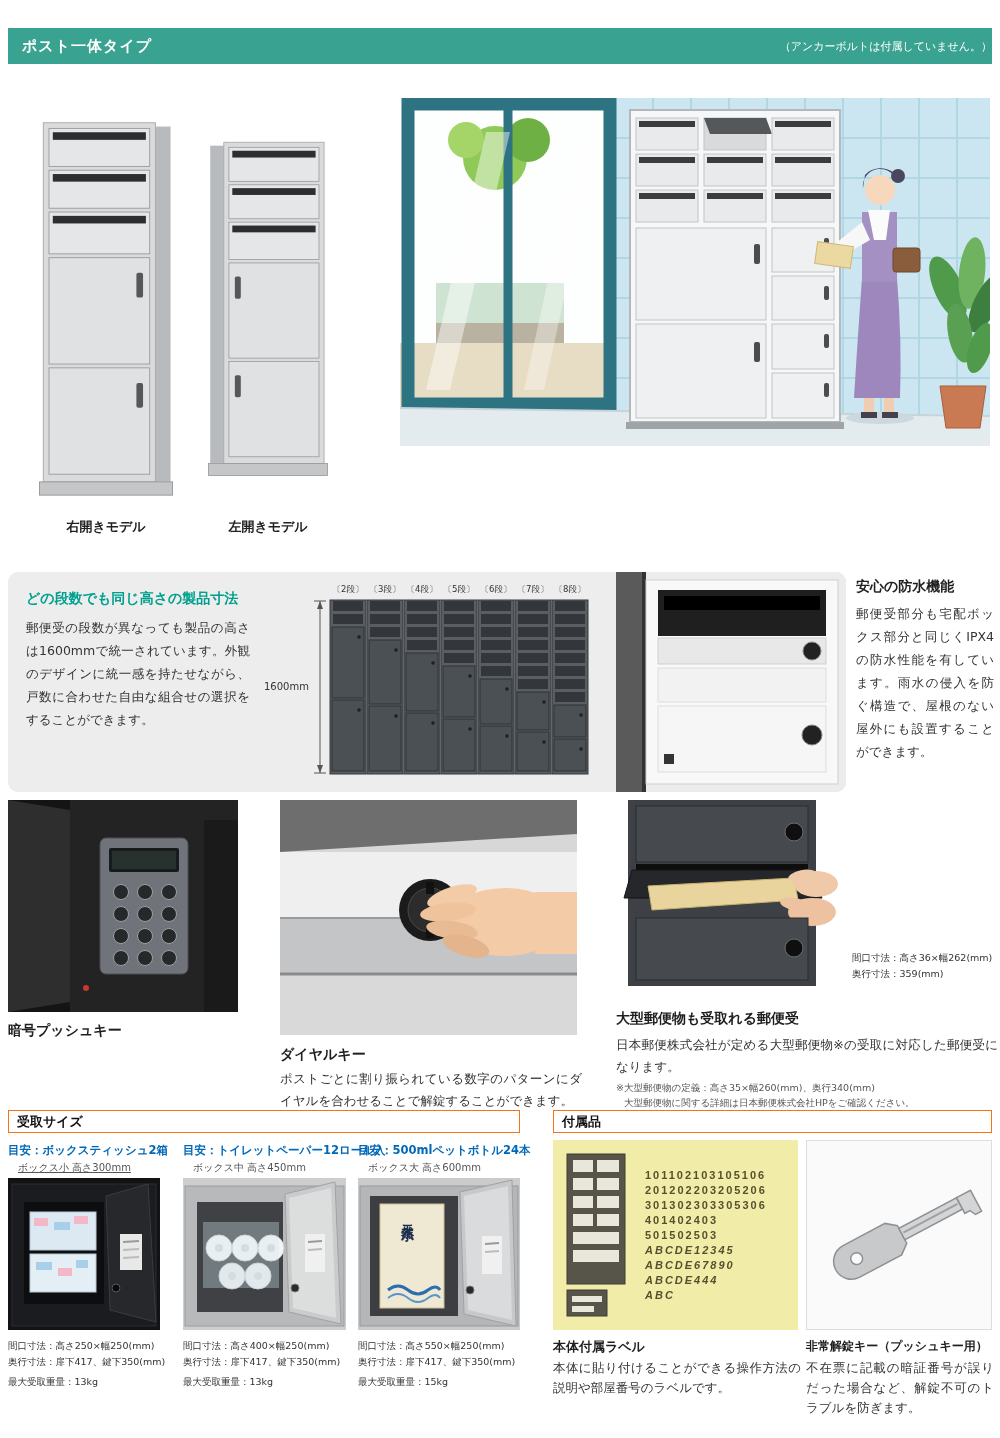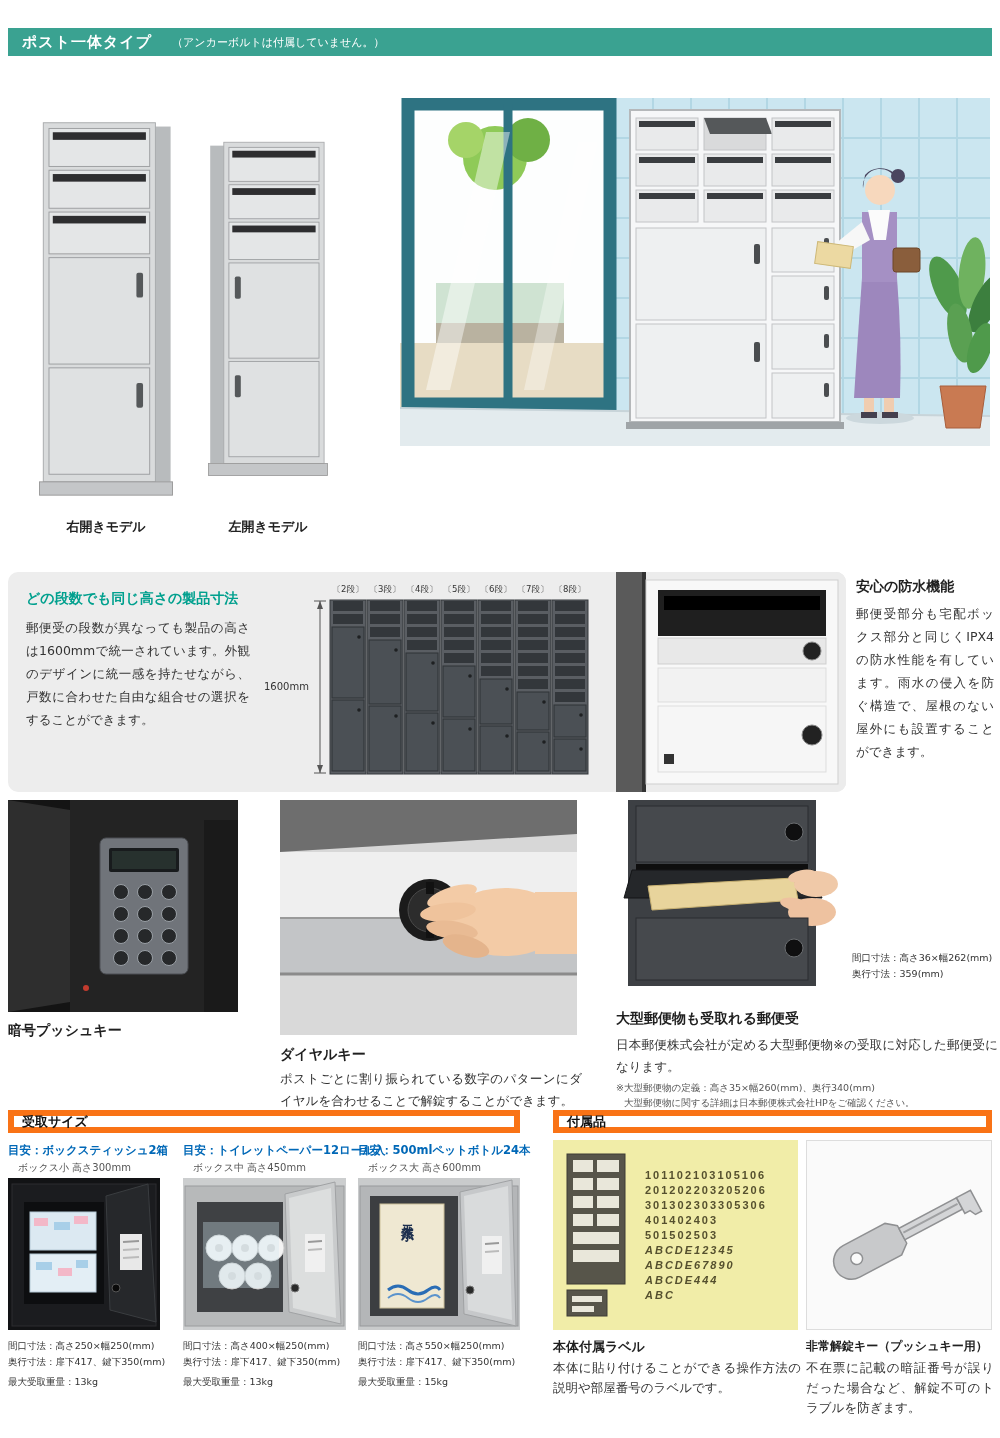--- a/index.html
+++ b/index.html
@@ -3,42 +3,42 @@
 <meta charset="utf-8">
 <style>
   * { margin:0; padding:0; box-sizing:border-box; }
   html,body { background:#fff; }
   body { font-family:"DejaVu Sans","Liberation Sans",sans-serif; color:#333; }
   .page { position:relative; width:1000px; height:1438px; background:#ffffff; overflow:hidden; }
   .abs { position:absolute; }
   .photo { position:absolute; overflow:hidden; }
   .photo svg { display:block; width:100%; height:100%; }
 
-  .header-bar { left:8px; top:28px; width:984px; height:28px; background:#3AA291;
-    display:flex; align-items:center; padding-left:14px; }
+  .header-bar { left:8px; top:28px; width:984px; height:36px; background:#3AA291;
+    display:flex; align-items:center; padding-left:14px;justify-content:space-between; }
   .header-title { color:#fff; font-weight:bold; font-size:15px; letter-spacing:1px; }
   .header-note { color:#fff; font-size:11px; margin-left:20px; }
 
   .model-label { font-weight:bold; font-size:13px; color:#222; text-align:center; }
 
   .body-text { font-size:14px; line-height:26px; color:#333; text-align:justify; }
   .body-text-sm { font-size:12.5px; line-height:22px; color:#333; text-align:justify; }
 
   .gray-box { left:8px; top:572px; width:838px; height:220px; background:#ededed; border-radius:10px; }
 
   .green-head { color:#00A08E; font-weight:bold; font-size:14px; white-space:nowrap; }
   .black-head { color:#1f1f1f; font-weight:bold; font-size:14px; white-space:nowrap; }
   .blue-head { color:#0068B7; font-weight:bold; font-size:11.5px; white-space:nowrap; }
   .sub-gray { color:#555; font-size:10px; white-space:nowrap; }
 
   .note-text { font-size:9.5px; line-height:15px; color:#555; }
   .spec-text { font-size:9.5px; line-height:16px; color:#333; white-space:nowrap; }
   .dim-text { font-size:9.5px; line-height:16px; color:#333; white-space:nowrap; }
 
-  .sec-title-box { position:absolute; border:6px solid #f97316; background:#fff; height:23px;
+  .sec-title-box { position:absolute; border:1px solid #f97316; background:#fff; height:23px;
     display:flex; align-items:center; padding-left:8px; font-weight:bold; font-size:13px; color:#111; }
 
   .vertical-label { position:absolute; writing-mode:vertical-rl; font-weight:bold;
     font-size:13px; color:#1c2f4e; letter-spacing:2px; }
 
   .label-rows { position:absolute; left:92px; top:28px; font-family:Liberation Sans, sans-serif;
     font-size:11px; line-height:15px; color:#55502e; font-weight:bold; letter-spacing:2px; }
 </style>
 </head>
 <body>
@@ -404,21 +404,21 @@
   <div class="abs black-head" style="left:616px; top:1010px;">大型郵便物も受取れる郵便受</div>
   <div class="abs body-text-sm" style="left:616px; top:1034px; width:382px;">日本郵便株式会社が定める大型郵便物※の受取に対応した郵便受になります。</div>
   <div class="abs note-text" style="left:616px; top:1080px; width:382px;">※大型郵便物の定義：高さ35×幅260(mm)、奥行340(mm)</div>
   <div class="abs note-text" style="left:624px; top:1095px; width:382px;">大型郵便物に関する詳細は日本郵便株式会社HPをご確認ください。</div>
 
   <div class="sec-title-box" style="left:8px; top:1110px; width:512px;">
     <span>受取サイズ</span>
   </div>
 
   <div class="abs blue-head" style="left:8px; top:1143px;">目安：ボックスティッシュ2箱</div>
-  <div class="abs sub-gray" style="left:18px; top:1161px;">ボックス小 高さ300mm</div>
+  <div class="abs sub-gray" style="left:18px; top:1161px;text-decoration:underline;">ボックス小 高さ300mm</div>
   <div class="photo" style="left:8px; top:1178px; width:152px; height:152px;">
     <svg viewBox="0 0 152 152">
       <rect width="152" height="152" fill="#121315"></rect>
       <rect x="4" y="6" width="144" height="142" fill="#1b1c1f" stroke="#2c2d30"></rect>
       <rect x="16" y="24" width="80" height="102" fill="#0d0e10"></rect>
       <g>
         <rect x="22" y="34" width="66" height="38" fill="#dce9f2" stroke="#b6c9d6"></rect>
         <rect x="26" y="40" width="14" height="8" fill="#f3b8c8"></rect>
           <rect x="46" y="44" width="16" height="8" fill="#a8cfe8"></rect>
           <rect x="66" y="38" width="14" height="8" fill="#f3b8c8"></rect>

